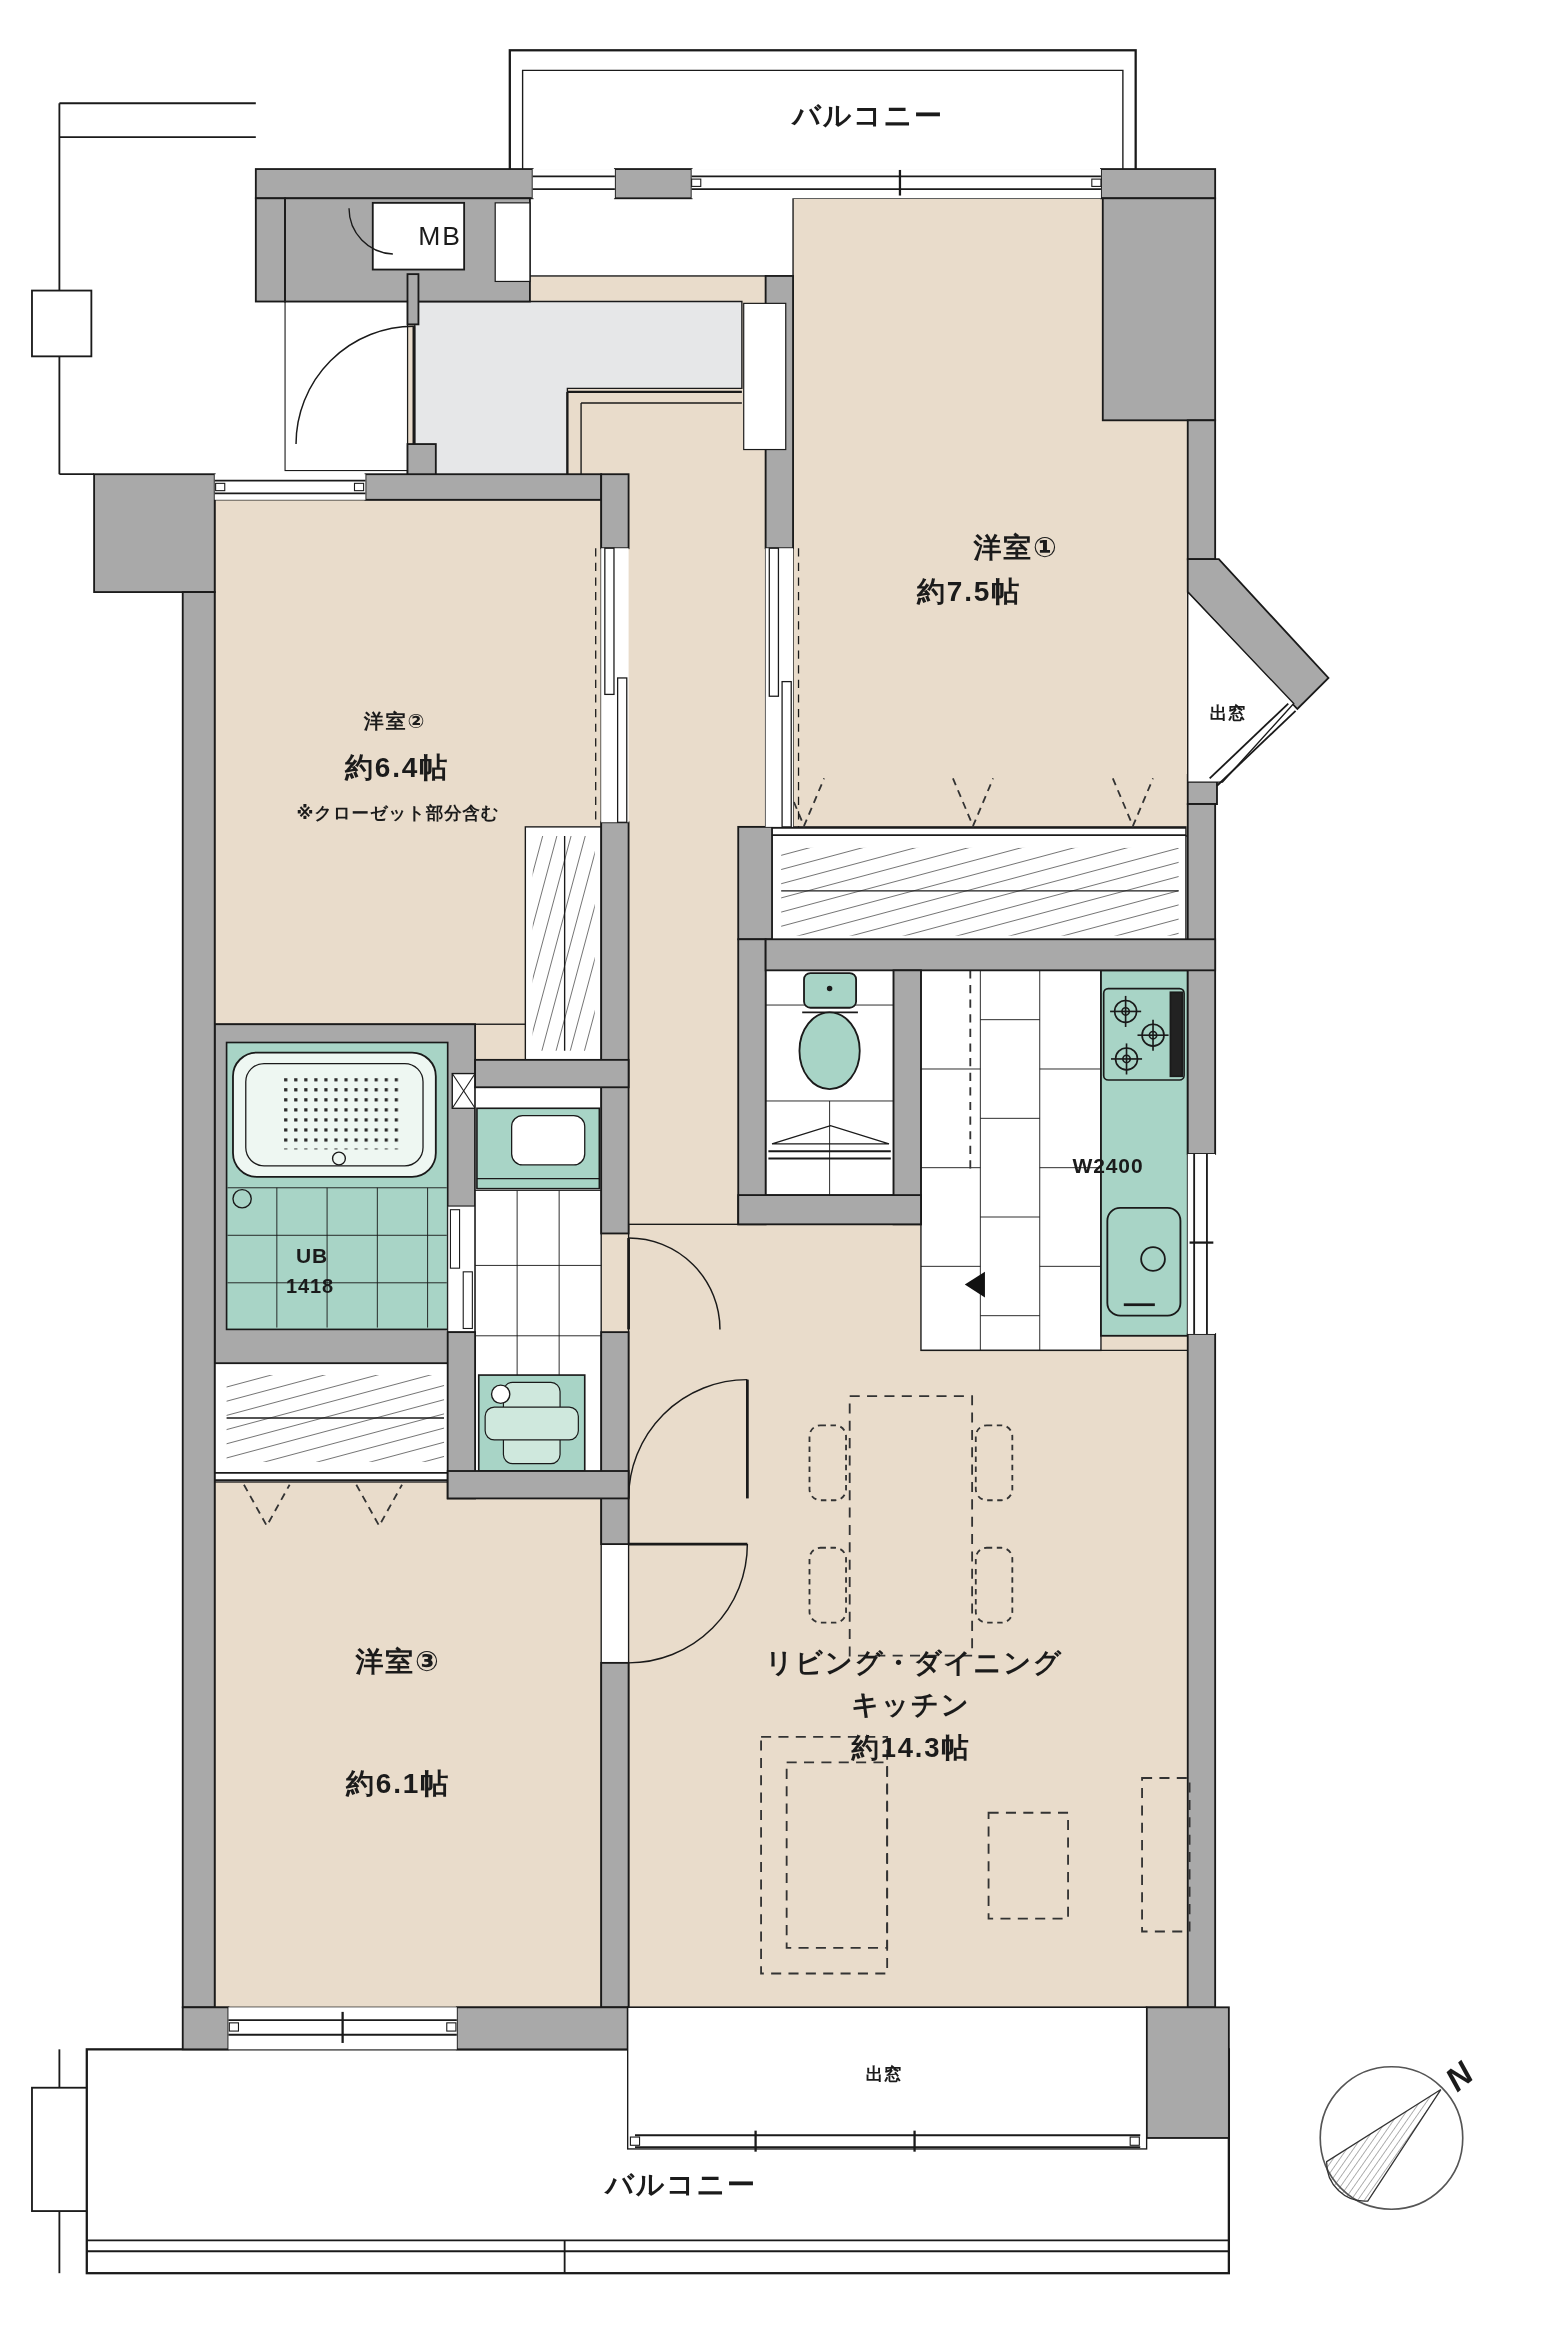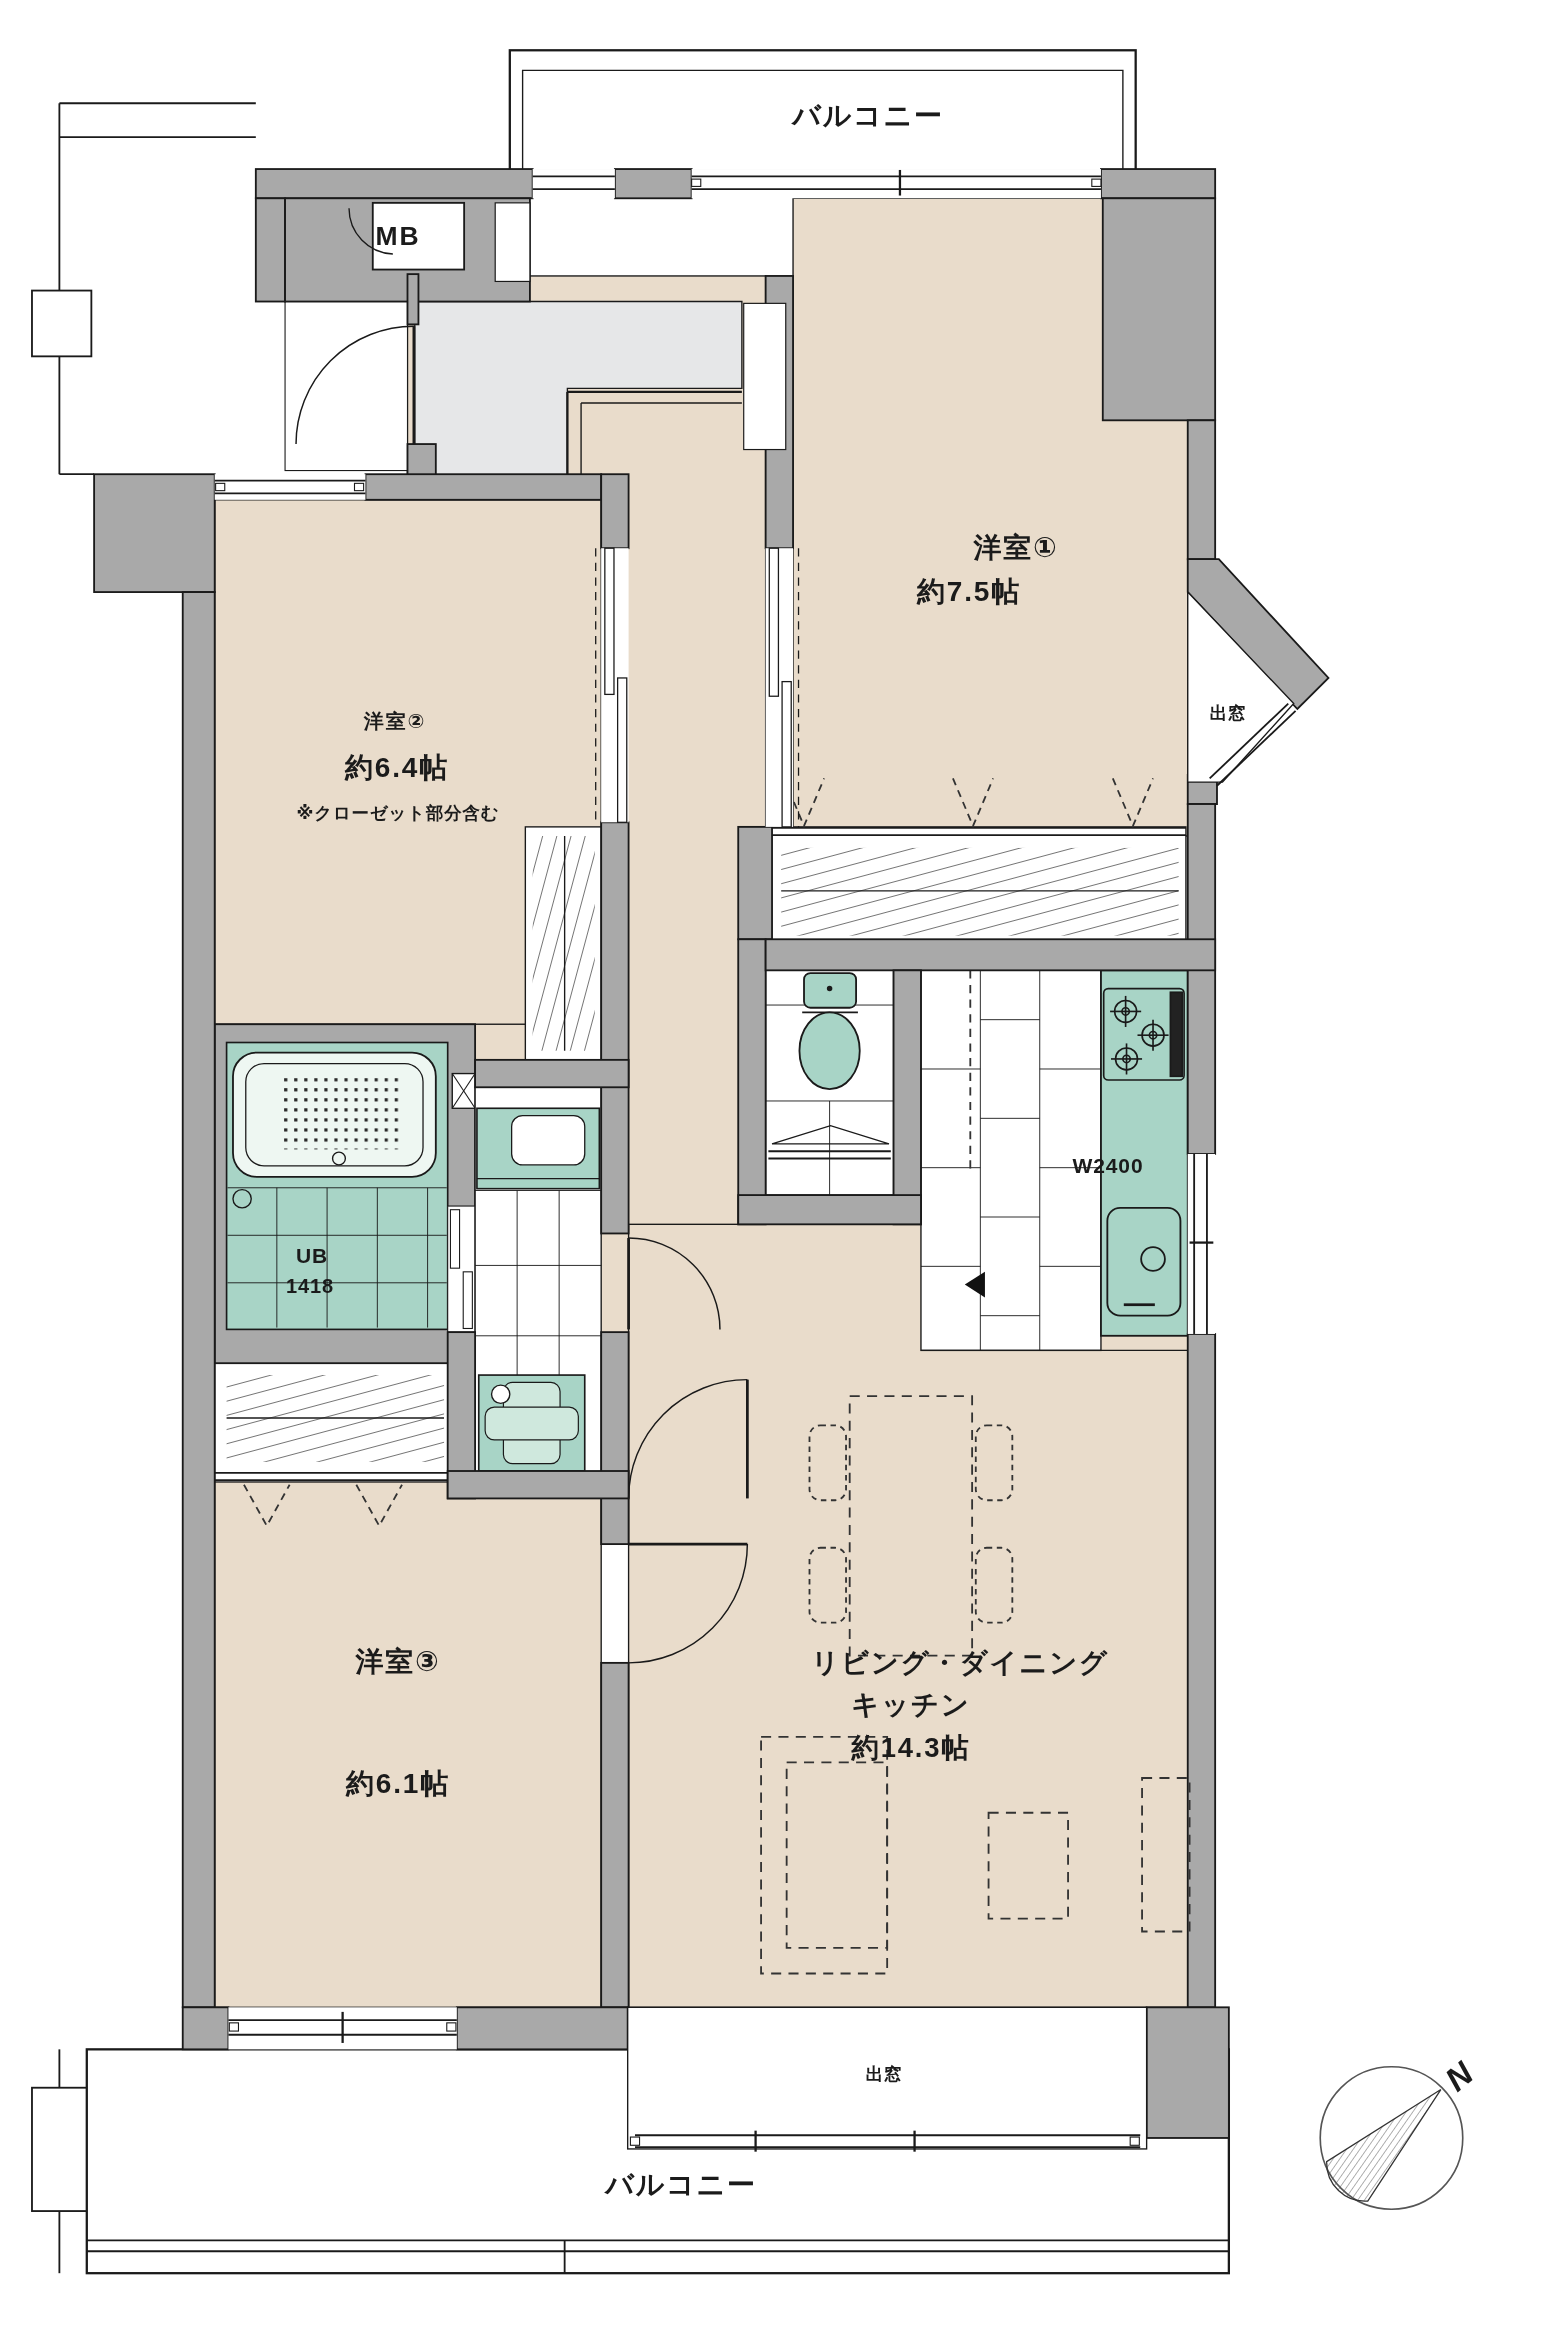--- a/index.html
+++ b/index.html
@@ -351,36 +351,36 @@
     <rect x="1250" y="1946" width="52" height="168"></rect>
   </g>
 
   <g>
     <circle cx="1523" cy="2340" r="78" fill="none" stroke="#555" stroke-width="1.8"></circle>
     <path d="M1577,2287 L1452,2366 A42,42 0 0 0 1497,2409 Z" fill="url(#hatchN)" stroke="#333" stroke-width="1.4"></path>
   </g>
 </svg>
 
 <div class="lbl" style="left:868px;top:116px;font-size:28px">バルコニー</div>
-<div class="lbl" style="left:398px;top:236px;font-size:26.5px;font-weight:700">MB</div>
+<div class="lbl" style="left:440px;top:236px;font-size:26.5px;font-weight:400">MB</div>
 
 <div class="lbl" style="left:1016px;top:548px;font-size:28px">洋室①</div>
 <div class="lbl" style="left:969px;top:592px;font-size:28px">約7.5帖</div>
 <div class="lbl small" style="left:1228px;top:700px;font-size:17.4px">出窓</div>
 
 <div class="lbl" style="left:395px;top:721px;font-size:20px">洋室②</div>
 <div class="lbl" style="left:397px;top:768px;font-size:28px">約6.4帖</div>
 <div class="lbl small" style="left:398px;top:800px;font-size:17.4px">※クローゼット部分含む</div>
 
 <div class="lbl small" style="left:312px;top:1243px;font-size:21px">UB</div>
 <div class="lbl small" style="left:310px;top:1273px;font-size:20px">1418</div>
 
 <div class="lbl small" style="left:1108px;top:1153px;font-size:21px;font-weight:700">W2400</div>
 
-<div class="lbl" style="left:960px;top:1663px;font-size:27.4px">リビング・ダイニング</div>
+<div class="lbl" style="left:914px;top:1663px;font-size:27.4px">リビング・ダイニング</div>
 <div class="lbl" style="left:911px;top:1705px;font-size:27.4px">キッチン</div>
 <div class="lbl" style="left:911px;top:1748px;font-size:27.4px">約14.3帖</div>
 
 <div class="lbl" style="left:398px;top:1662px;font-size:28px">洋室③</div>
 <div class="lbl" style="left:398px;top:1784px;font-size:28px">約6.1帖</div>
 
 <div class="lbl small" style="left:884px;top:2061px;font-size:17.4px">出窓</div>
 <div class="lbl" style="left:681px;top:2185px;font-size:28px">バルコニー</div>
 
 <div class="lbl rot" style="left:1460px;top:2076px;font-size:33px;font-weight:700">N</div>

